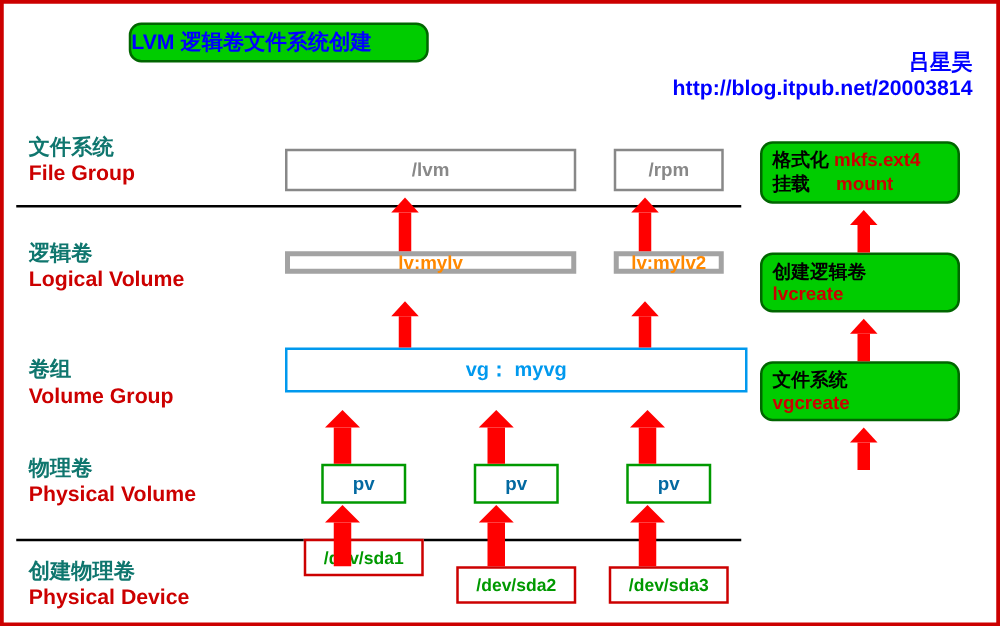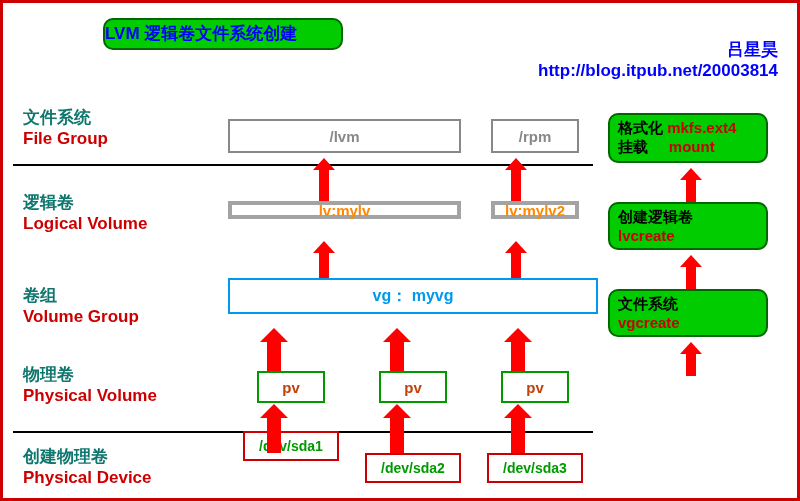--- a/index.html
+++ b/index.html
@@ -28,21 +28,21 @@
   .hr2 { left:10px; top:428px; width:580px; height:0; border-top:2px solid #000; }
   .box {
     position:absolute; text-align:center; font-weight:bold;
     display:flex; align-items:center; justify-content:center;
     background:#fff;
     margin-left:16px;
   }
   .fs-box { border:2px solid #888; color:#888; font-size:15px; height:34px; }
   .lv-box { border:4px solid #a3a3a3; color:#f80; font-size:15px; height:18px; }
   .vg-box { border:2px solid #09e; color:#09e; font-size:16px; height:36px; }
-  .pv-box { border:2px solid #090; color:#c2410c; font-size:15px; height:32px; }
+  .pv-box { border:2px solid #090; color:#0369a1; font-size:15px; height:32px; }
   .pd-box { border:2px solid #c00; color:#090; font-size:14px; height:30px; }
   .side {
     position:absolute; left:605px; width:160px;
     background:#0c0; border:2px solid #060; border-radius:10px;
     font-weight:bold; font-size:15px; padding:4px 8px;
   }
   .side .cnlab { color:#000; }
   .side .cmd  { color:#c00; }
   .arrow {
     position:absolute; width:14px; background:#f00;

